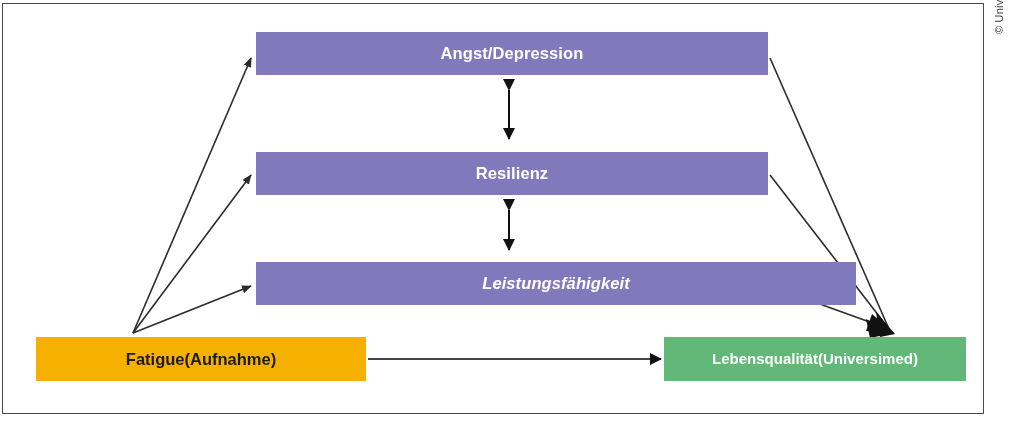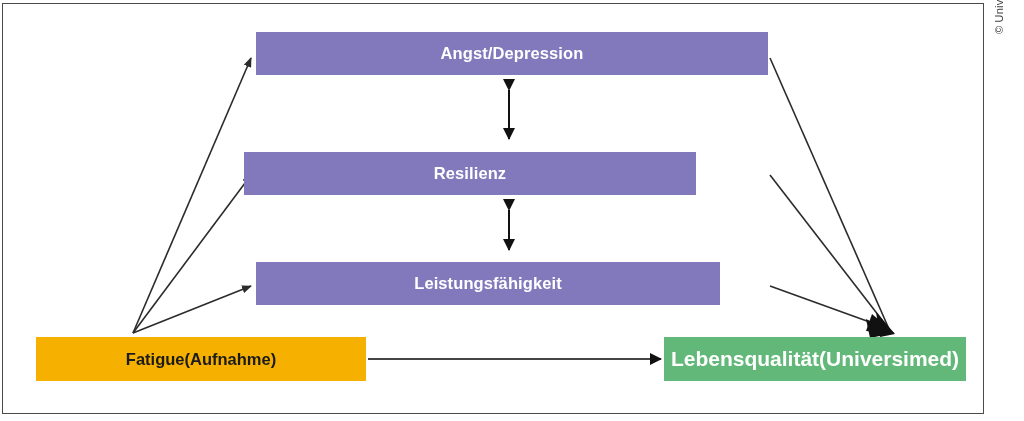--- a/index.html
+++ b/index.html
@@ -53,28 +53,28 @@
     letter-spacing: 0.1px;
   }
   .node-orange {
     background: #f5b000;
     color: #1b1b1b;
     font-size: 16.5px;
   }
   .node-green {
     background: #62b878;
     color: #ffffff;
-    font-size: 21px;
+    font-size: 15px;
   }
   .lbl-strong { font-weight: bold; }
   .lbl-light  { font-weight: bold; }
 
   #box-angst        { left: 256px; top: 32px;  width: 512px; height: 43px; }
-  #box-resilienz    { left: 244px; top: 152px; width: 452px; height: 43px; }
-  #box-leistung     { left: 256px; top: 262px; width: 464px; height: 43px; }
+  #box-resilienz    { left: 256px; top: 152px; width: 512px; height: 43px; }
+  #box-leistung     { left: 256px; top: 262px; width: 600px; height: 43px; font-style: italic; }
   #box-fatigue      { left: 36px;  top: 337px; width: 330px; height: 44px; }
   #box-lebensqual   { left: 664px; top: 337px; width: 302px; height: 44px; }
 
   #copyright {
     position: absolute;
     left: 993px;
     top: 14px;
     width: 20px;
     font-size: 11px;
     color: #3c3c3c;

